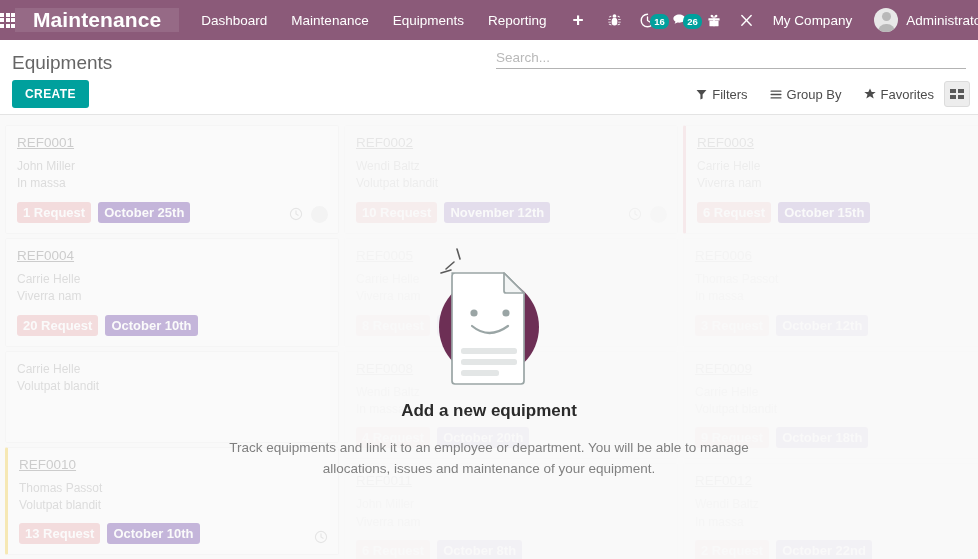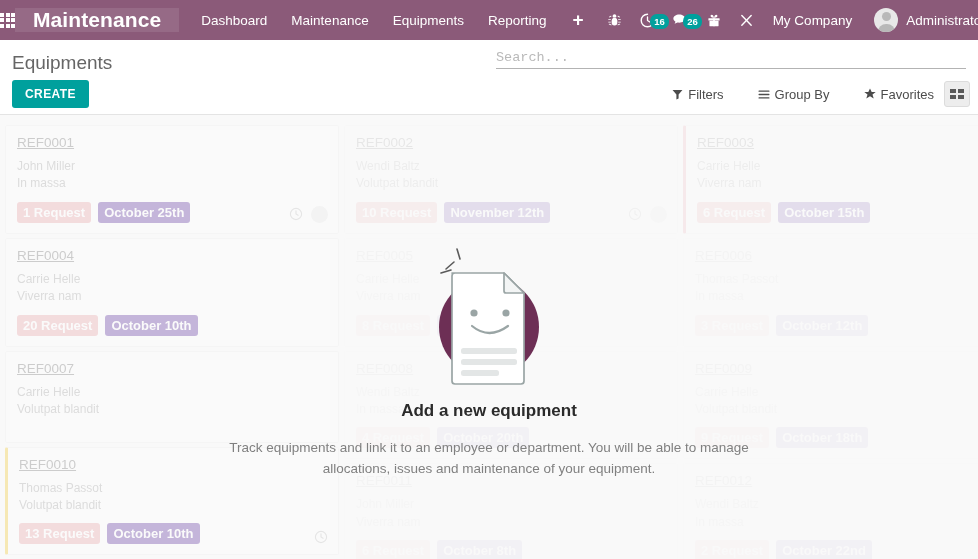--- a/index.html
+++ b/index.html
@@ -133,21 +133,21 @@
     width: 470px;
     border-bottom: 1px solid #b3b3b3;
     padding-bottom: 3px;
     display: flex;
     align-items: center;
   }
   .search-input {
     border: none; outline: none;
     width: 100%;
     font-size: 13.5px;
-    font-family: Liberation Mono, monospace;
+    font-family: Liberation Sans, sans-serif;
     color: #444;
     background: transparent;
   }
   .search-input::placeholder { color: #b9b9b9; }
 
   .cp-row2 {
     display: flex; align-items: center;
     padding: 6px 8px 6px 12px;
     min-height: 38px;
   }
@@ -158,21 +158,21 @@
     font-size: 12px;
     font-weight: bold;
     letter-spacing: .4px;
     padding: 7px 13px;
     border-radius: 3px;
     cursor: pointer;
     font-family: "Liberation Sans", sans-serif;
   }
   .filter-group {
     margin-left: auto;
-    display: flex; align-items: center; gap: 34px;
+    display: flex; align-items: center; gap: 22px;
     margin-right: 10px;
   }
   .filter-item {
     display: flex; align-items: center; gap: 5px;
     font-size: 13px;
     color: #4c4c4c;
     cursor: pointer;
   }
   .filter-item svg { display: block; }
 
@@ -462,21 +462,20 @@
         <div class="kcard-ref">REF0004</div>
         <div class="kcard-line">Carrie Helle</div>
         <div class="kcard-line">Viverra nam</div>
         <div class="kcard-tags">
           <span class="tag tag-req">20 Request</span>
           <span class="tag tag-date">October 10th</span>
         </div>
       </div>
 
       <div class="kcard dim-1">
-        <div class="kcard-ref">REF0007</div>
         <div class="kcard-line">Carrie Helle</div>
         <div class="kcard-line">Volutpat blandit</div>
       </div>
 
       <div class="kcard accent-warning dim-1">
         <div class="kcard-ref">REF0010</div>
         <div class="kcard-line">Thomas Passot</div>
         <div class="kcard-line">Volutpat blandit</div>
         <div class="kcard-tags">
           <span class="tag tag-req">13 Request</span>

